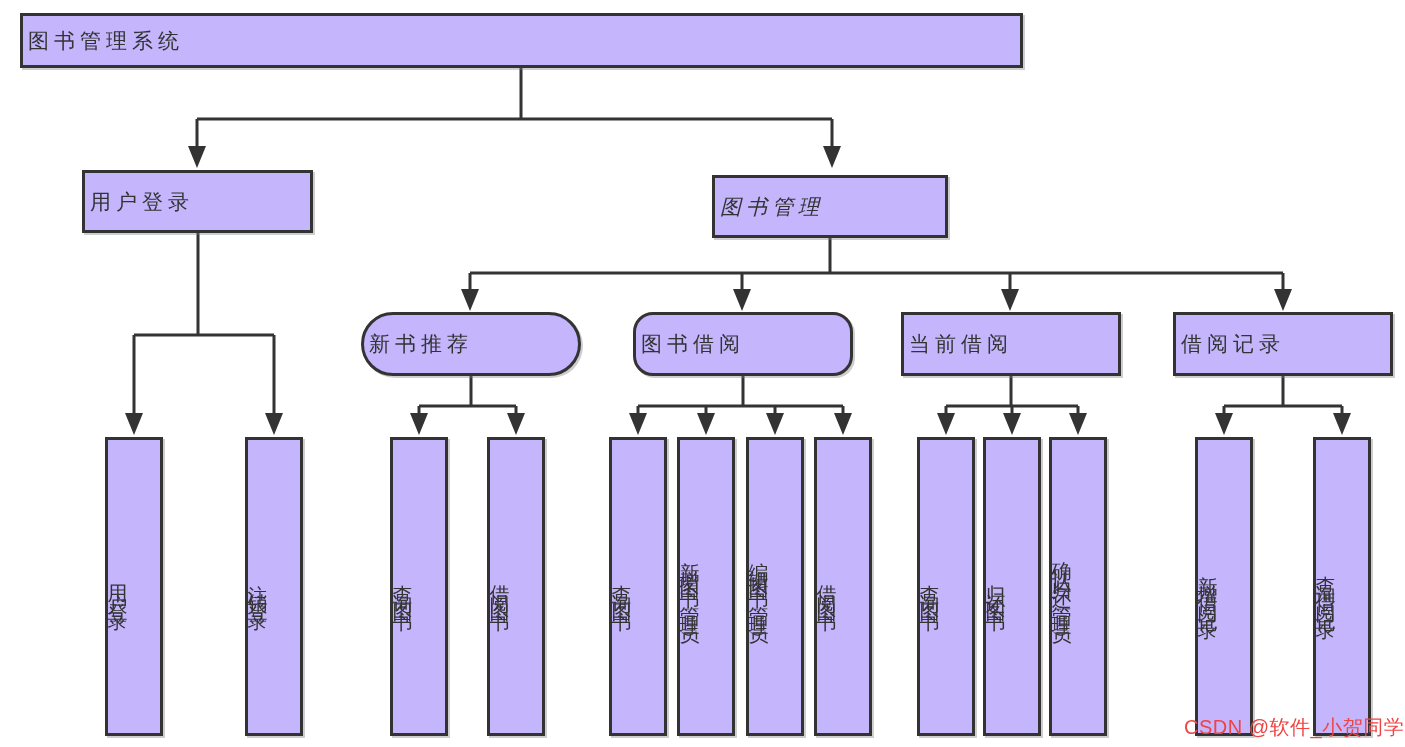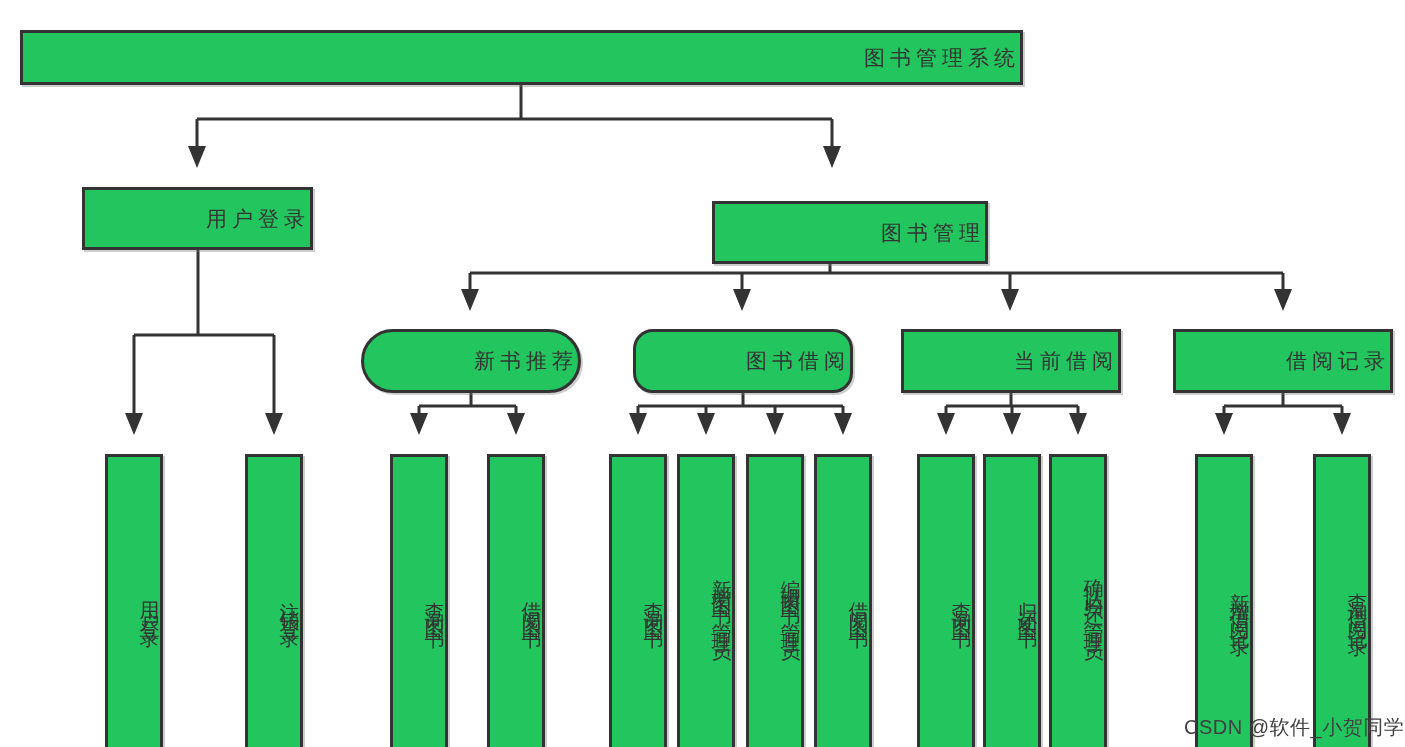--- a/index.html
+++ b/index.html
@@ -9,54 +9,53 @@
     background:#ffffff;
     font-family:"Liberation Sans","DejaVu Sans",sans-serif;
     overflow:hidden;
   }
   .wires{position:absolute;left:0;top:0;z-index:1;}
   .wires path{stroke:#333333;stroke-width:3;fill:none;}
   .wires polygon{fill:#333333;stroke:none;}
   .node{
     position:absolute;
     box-sizing:border-box;
-    background:#22c55e;
+    background:#c4b5fd;
     border:3px solid #333333;
     box-shadow:2px 2px 0 rgba(125,125,125,0.38);
-    display:flex;align-items:center;justify-content:flex-end;
+    display:flex;align-items:center;justify-content:flex-start;
     color:#333333;
     z-index:2;
-    margin-top:17px;
   }
   .hbox span{
     font-size:21px;
     letter-spacing:5px;
     padding-left:5px; 
     white-space:nowrap;
     color:#333333;
   }
   .root{left:20px;top:13px;width:1003px;height:55px;}
   .l2a{left:82px;top:170px;width:231px;height:63px;}
-  .l2b{left:712px;top:184px;width:276px;height:63px;}
+  .l2b{left:712px;top:175px;width:236px;height:63px;font-style:italic;}
   .l3{top:312px;width:220px;height:64px;}
   .leaf{top:437px;width:58px;height:299px;}
   .leaf span{
     writing-mode:vertical-rl;
     text-orientation:mixed;
     font-size:20px;
     letter-spacing:9px;
     line-height:1;
     color:#333333;
   }
   .watermark{
     position:absolute;
     left:1184px;top:714px;
     font-size:20px;
     letter-spacing:0.5px;
-    color:#404040;
+    color:#ef4444;
     z-index:3;
     white-space:nowrap;
   }
 </style>
 </head>
 <body>
 
 <div class="canvas">
 
   <svg class="wires" width="1405" height="747" viewBox="0 0 1405 747" aria-hidden="true">

